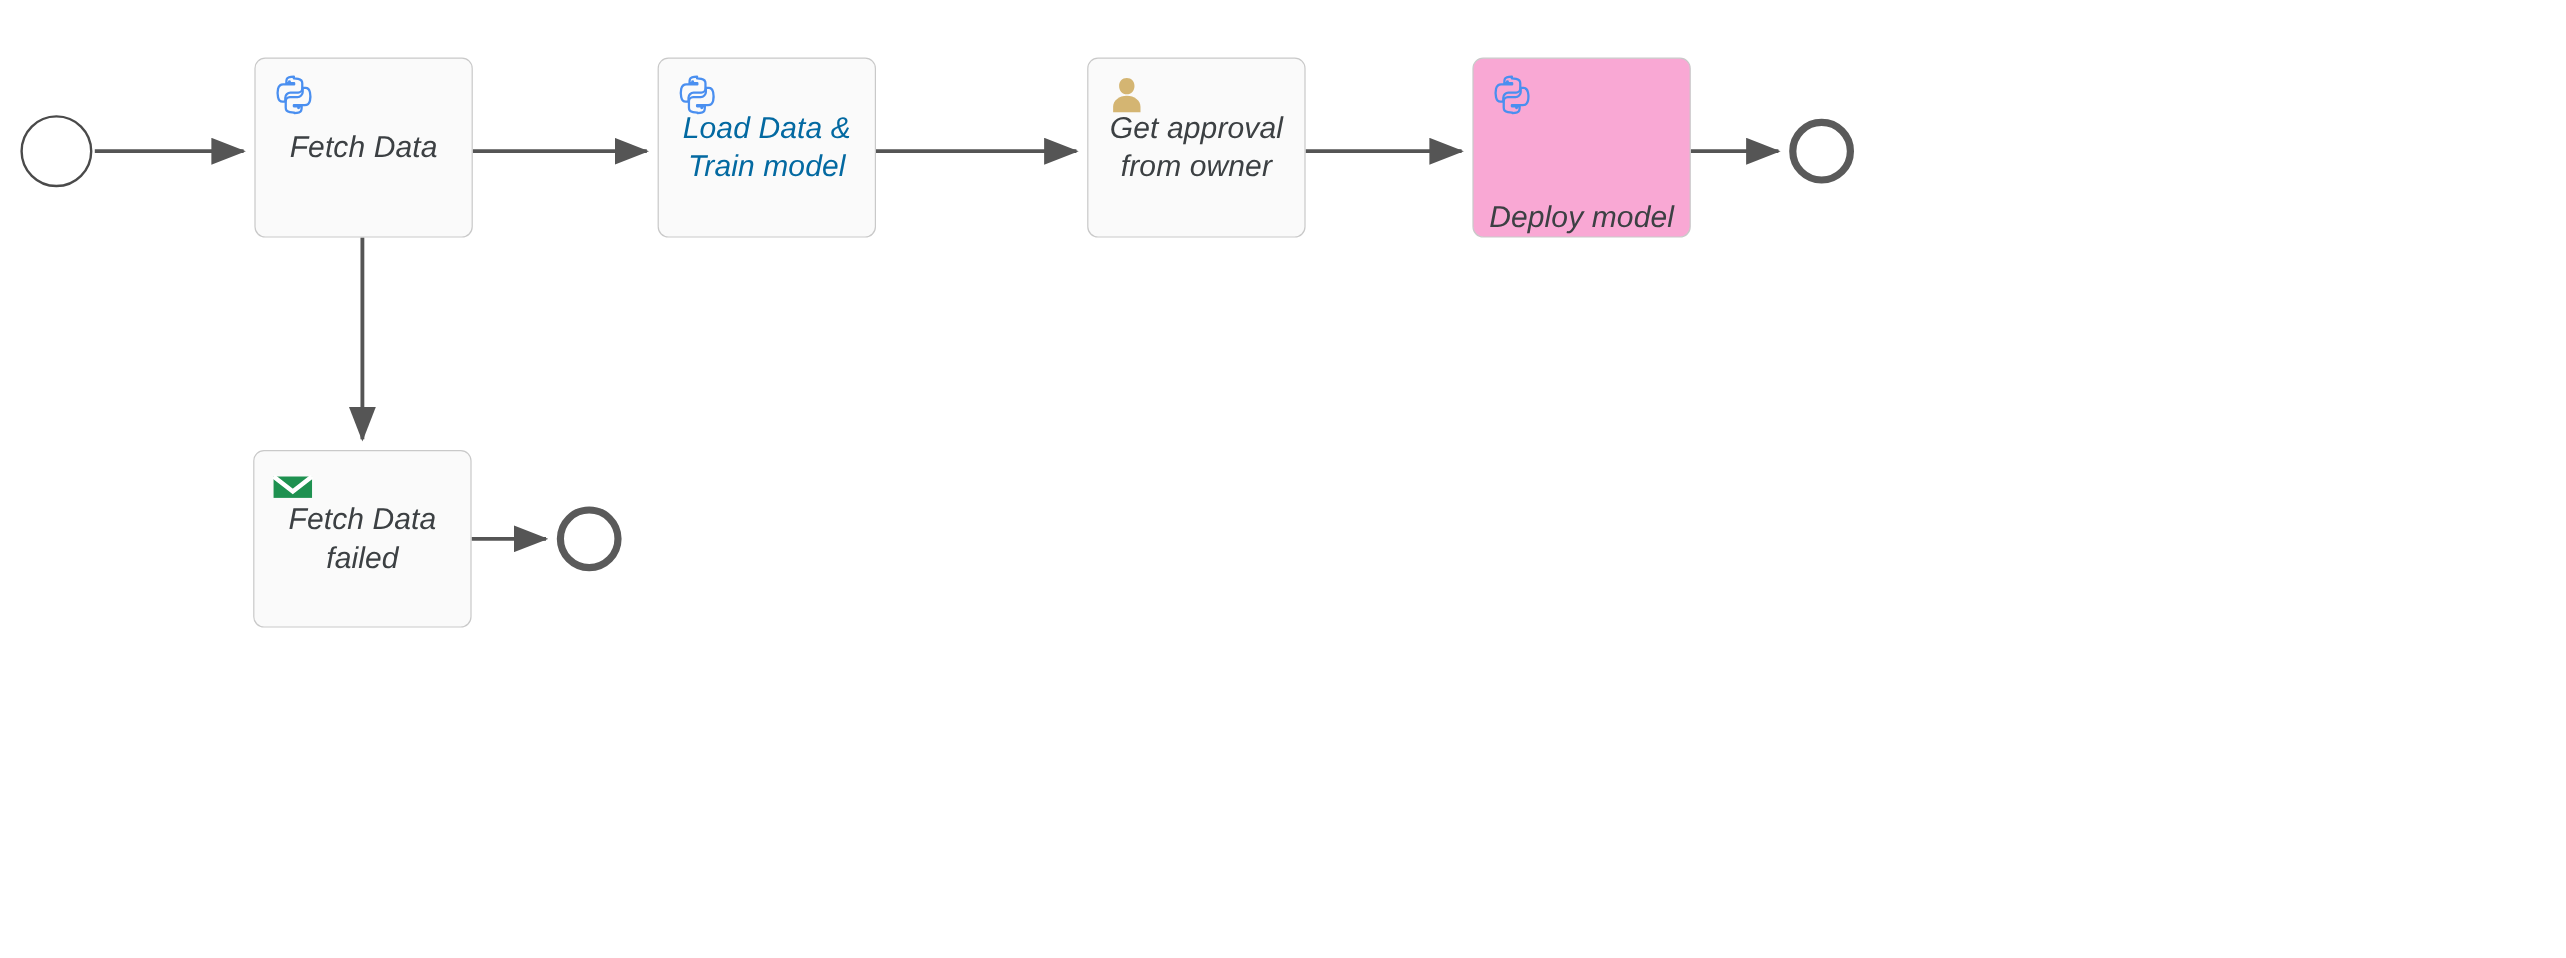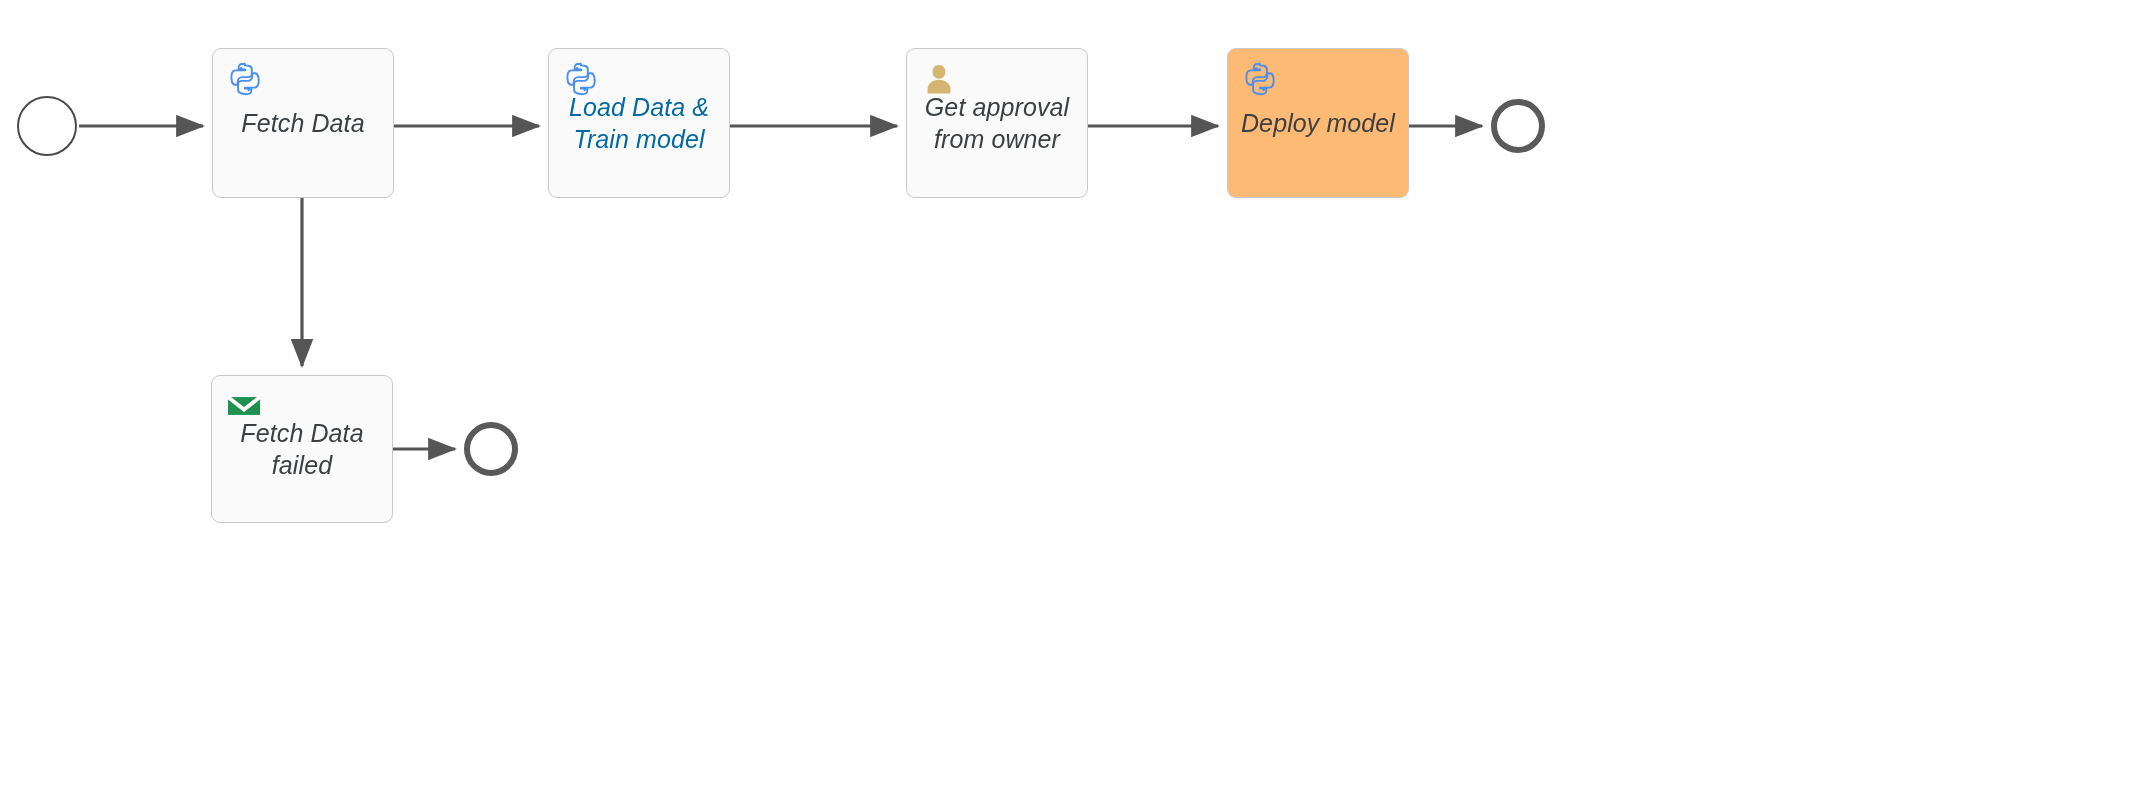--- a/index.html
+++ b/index.html
@@ -123,21 +123,21 @@
 
   <div class="task" id="tk-task-get-approval" style="left: 906px; top: 48px; width: 182px; height: 150px; background: rgb(250, 250, 250); border-color: rgb(201, 201, 201);">
     <svg class="task-icon" viewBox="0 0 32 32" xmlns="http://www.w3.org/2000/svg">
       <path d="M16 4.2c-3.3 0-5.4 2.4-5.4 5.6 0 3.3 2.2 5.9 5.4 5.9s5.4-2.6 5.4-5.9c0-3.2-2.1-5.6-5.4-5.6z" fill="#d4b572"></path>
       <path d="M16 16.6c-5.3 0-9.6 3.4-9.6 7.6v4h19.2v-4c0-4.2-4.3-7.6-9.6-7.6z" fill="#d4b572"></path>
     </svg>
     <span class="task-label" style="color: rgb(60, 64, 67);">Get approval
 from owner</span>
   </div>
 
-  <div class="task" id="tk-task-deploy-model" style="left: 1227px; top: 48px; width: 182px; height: 150px; background: #fdba74; border-color: rgb(201, 201, 201);">
+  <div class="task" id="tk-task-deploy-model" style="left: 1227px; top: 48px; width: 182px; height: 150px; background: #f9a8d4; border-color: rgb(201, 201, 201); align-items: flex-end;">
     <svg class="task-icon" viewBox="0 0 32 32" xmlns="http://www.w3.org/2000/svg">
       <g fill="none" stroke="#4a8ff0" stroke-width="1.6" stroke-linejoin="round">
         <path d="M15.9 3.2c-2.6 0-4.4.5-4.9 1.6-.4.8-.4 1.9-.4 3.1h5.5v.8H8.4c-1.7 0-3.1 1.1-3.6 3.1-.5 2.2-.5 3.6 0 5.9.4 1.8 1.4 3.1 3.1 3.1h2v-2.8c0-1.9 1.7-3.6 3.6-3.6h5.4c1.6 0 2.9-1.3 2.9-2.9V7.9c0-1.6-1.3-2.8-2.9-3.1-1-.2-2-.3-3-.3z"></path>
         <path d="M16.1 28.8c2.6 0 4.4-.5 4.9-1.6.4-.8.4-1.9.4-3.1h-5.5v-.8h7.7c1.7 0 3.1-1.1 3.6-3.1.5-2.2.5-3.6 0-5.9-.4-1.8-1.4-3.1-3.1-3.1h-2v2.8c0 1.9-1.7 3.6-3.6 3.6h-5.4c-1.6 0-2.9 1.3-2.9 2.9v4.6c0 1.6 1.3 2.8 2.9 3.1 1 .2 2 .3 3 .3z"></path>
       </g>
       <circle cx="12.8" cy="6.9" r="1.05" fill="#4a8ff0"></circle>
       <circle cx="19.2" cy="25.1" r="1.05" fill="#4a8ff0"></circle>
     </svg>
     <span class="task-label" style="color: rgb(60, 64, 67);">Deploy model</span>
   </div>

